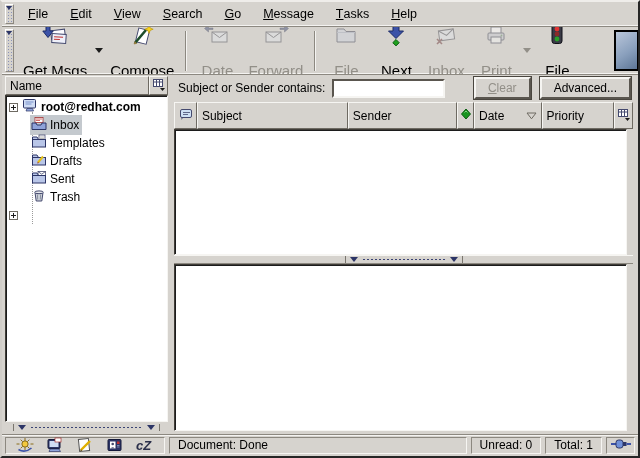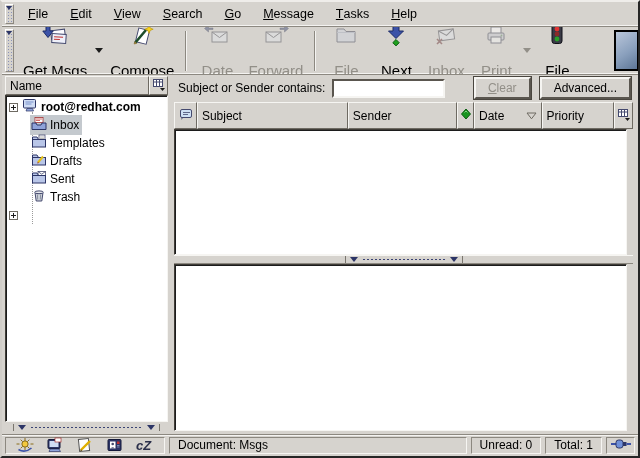--- a/index.html
+++ b/index.html
@@ -434,21 +434,21 @@
           <rect x="11" y="4.5" width="2.5" height="2.5" fill="#c03030"></rect>
           <path d="M11 8.5h2.5M11 10h2.5" stroke="#9fb0d6" stroke-width=".7" fill="none"></path>
         </svg></span>
       </span>
       <span class="comp">
         <span><svg width="20" height="16" viewBox="0 0 20 16">
           <text x="1" y="13" font-size="13" font-weight="bold" font-style="italic" fill="#2a2f4a" font-family="Liberation Sans, DejaVu Sans, sans-serif">cZ</text>
         </svg></span>
       </span>
     </div>
-    <div class="sb-panel sb-status">Document: Msgs</div>
+    <div class="sb-panel sb-status">Document: Done</div>
     <div class="sb-panel">Unread: 0</div>
     <div class="sb-panel">Total: 1</div>
     <div class="sb-panel sb-plug">
       <span><svg width="22" height="12" viewBox="0 0 22 12">
         <path d="M1 6h5" stroke="#3b52a8" stroke-width="2"></path>
         <rect x="6" y="2" width="7" height="8" rx="2.5" fill="#6f8fd8" stroke="#2c3566"></rect>
         <rect x="13" y="4" width="3.5" height="4" fill="#2c3566"></rect>
         <path d="M16.5 6H21" stroke="#3b52a8" stroke-width="2"></path>
       </svg></span>
     </div>

